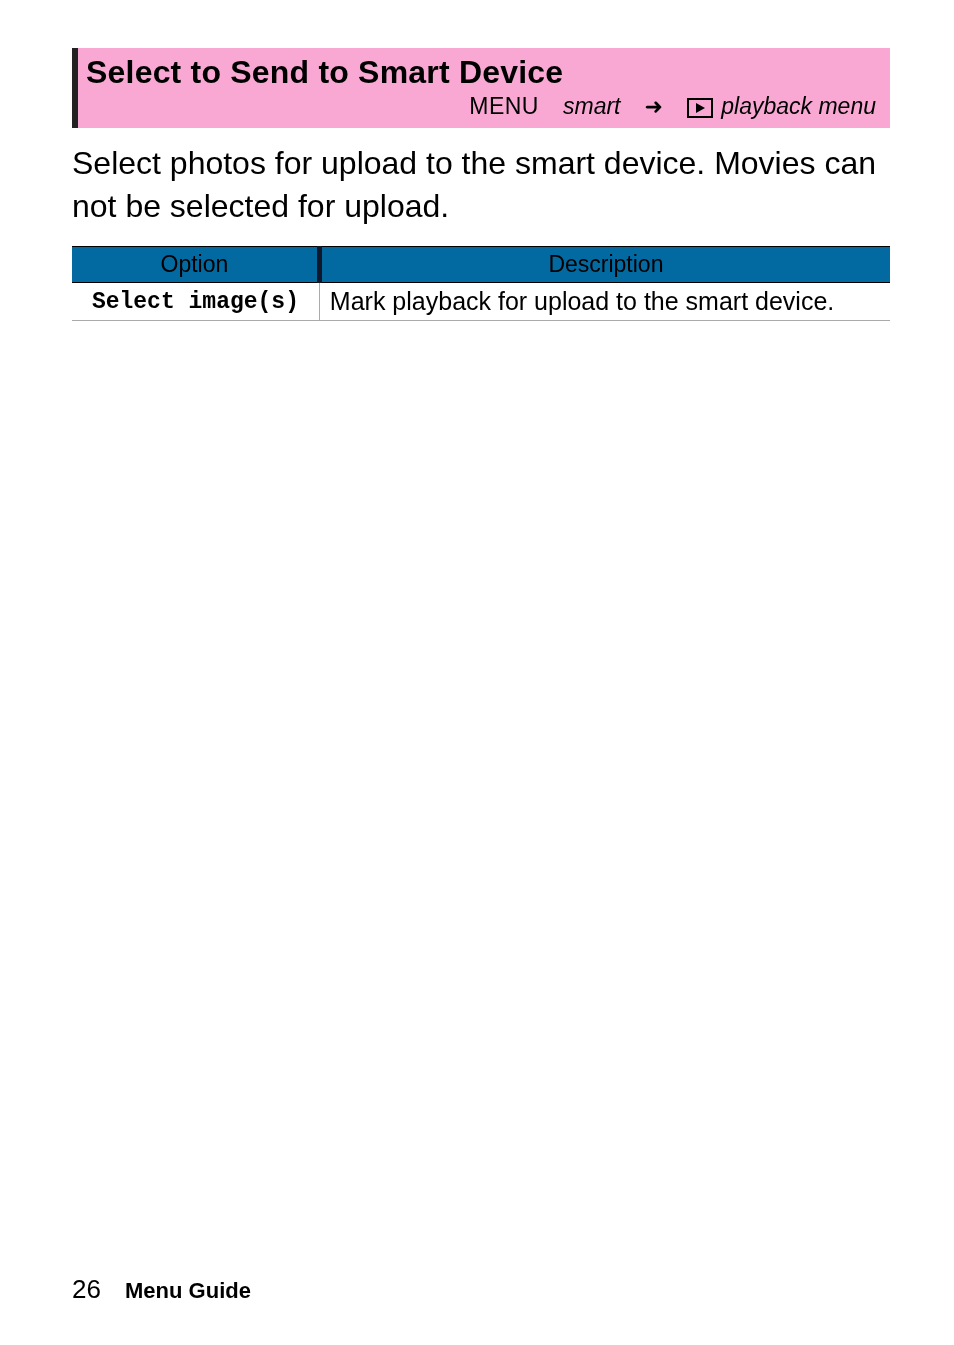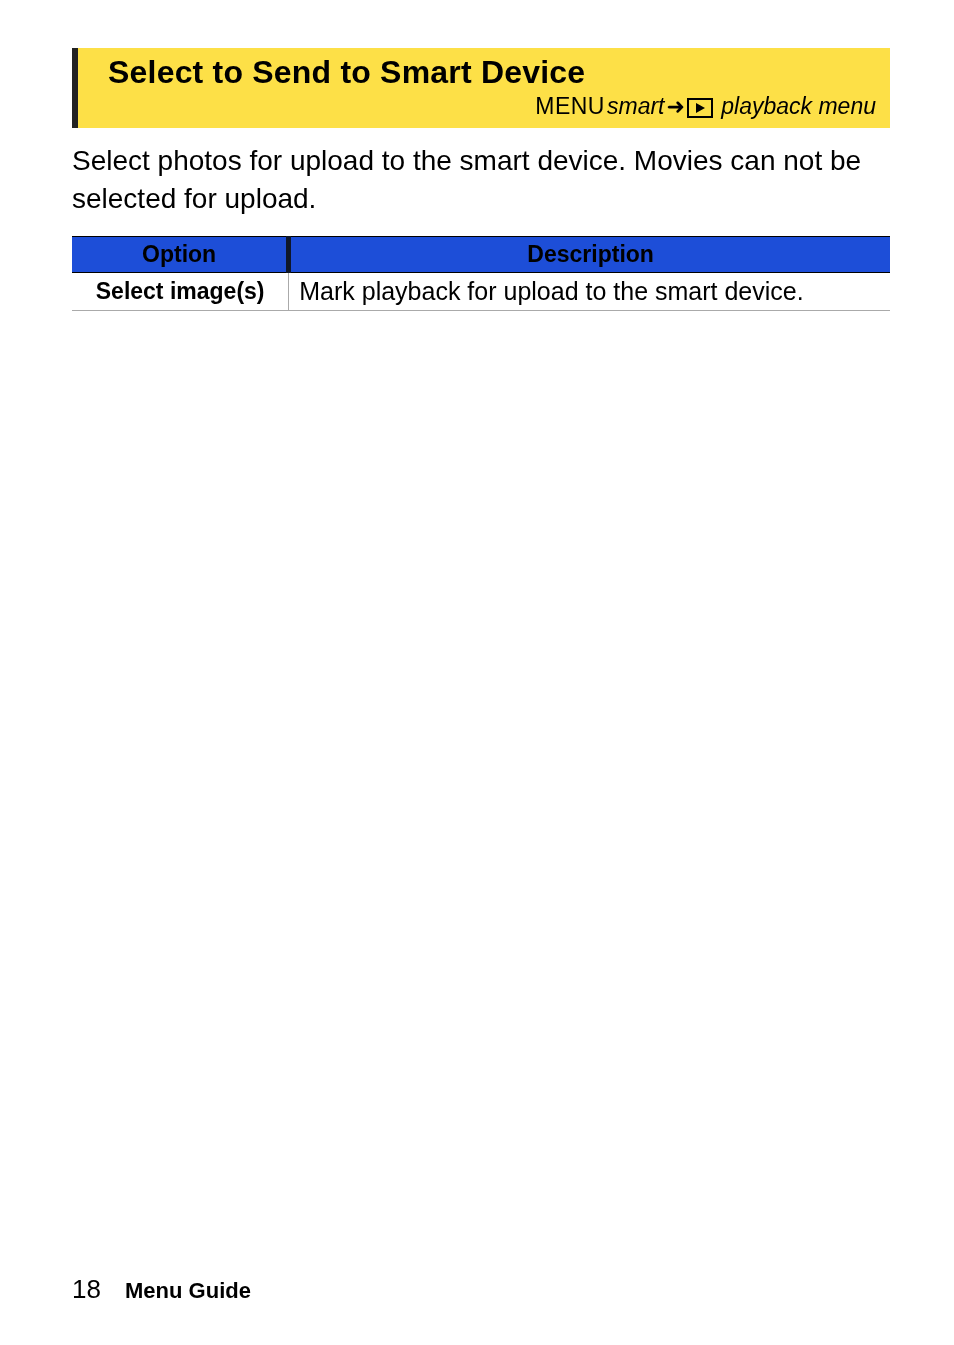--- a/index.html
+++ b/index.html
@@ -14,38 +14,38 @@
     position: relative;
   }
   .page {
     box-sizing: border-box;
     padding: 48px 64px 48px 72px;
     height: 100%;
     position: relative;
   }
   .heading-box {
     border-left: 6px solid #222;
-    background: #fde047;
-    padding: 6px 14px 8px 30px;
+    background: #f9a8d4;
+    padding: 6px 14px 8px 8px;
     margin-bottom: 14px;
   }
   .heading-title {
     font-size: 32px;
     font-weight: 700;
     letter-spacing: 0.2px;
   }
   .heading-sub {
     text-align: right;
     font-size: 23px;
     font-style: italic;
     margin-top: 2px;
     display: flex;
     justify-content: flex-end;
     align-items: center;
-    gap: 2px;
+    gap: 24px;
   }
   .heading-sub .menu-word {
     font-style: normal;
     font-weight: 400;
     font-family: Arial, sans-serif;
     letter-spacing: 0.5px;
     font-size: 23px;
   }
   .arrow {
     font-style: normal;
@@ -68,53 +68,53 @@
     position: absolute;
     left: 7px;
     top: 3px;
     width: 0;
     height: 0;
     border-left: 9px solid #000;
     border-top: 5px solid transparent;
     border-bottom: 5px solid transparent;
   }
   .body-text {
-    font-size: 28px;
+    font-size: 32px;
     line-height: 1.35;
     margin: 10px 0 18px 0;
   }
   table.opts {
     width: 100%;
     border-collapse: collapse;
     font-size: 23px;
   }
   table.opts th {
-    background: #1d4ed8;
-    font-weight: 700;
+    background: #0369a1;
+    font-weight: 400;
     padding: 4px 8px;
     border-top: 1px solid #000;
     border-bottom: 1px solid #000;
     border-left: none;
     border-right: none;
     font-family: Arial, sans-serif;
   }
   table.opts th + th {
     border-left: 5px solid #0f172a;
   }
   table.opts td {
     padding: 4px 10px;
     border-bottom: 1px solid #aaa;
     vertical-align: middle;
   }
   table.opts tr td:first-child {
     font-weight: 700;
     text-align: center;
     border-right: 1px solid #aaa;
     white-space: nowrap;
-    font-family: Liberation Sans, sans-serif;
+    font-family: Liberation Mono, monospace;
   }
   table.opts tr td:last-child {
     font-size: 25px;
   }
   .footer {
     position: absolute;
     bottom: 40px;
     left: 72px;
     font-size: 22px;
   }
@@ -156,17 +156,17 @@
     </thead>
     <tbody>
       <tr>
         <td>Select image(s)</td>
         <td>Mark playback for upload to the smart device.</td>
       </tr>
     </tbody>
   </table>
 
   <div class="footer">
-    <span class="pagenum">18</span>
+    <span class="pagenum">26</span>
     <span class="section">Menu Guide</span>
   </div>
 
 </div>
 
 </body></html>

